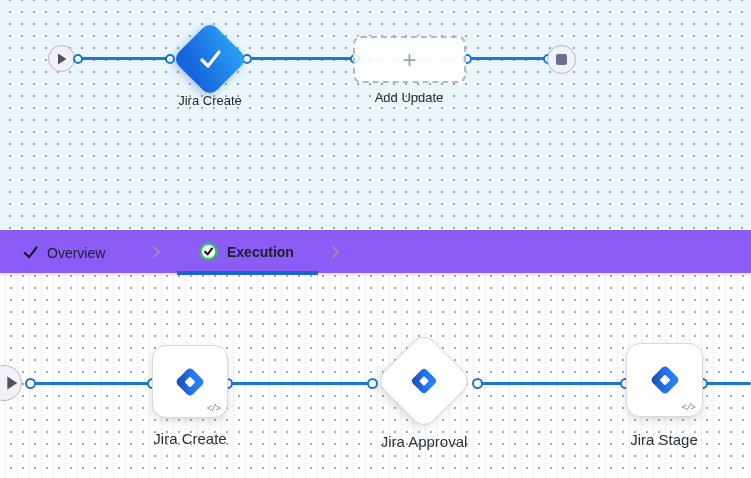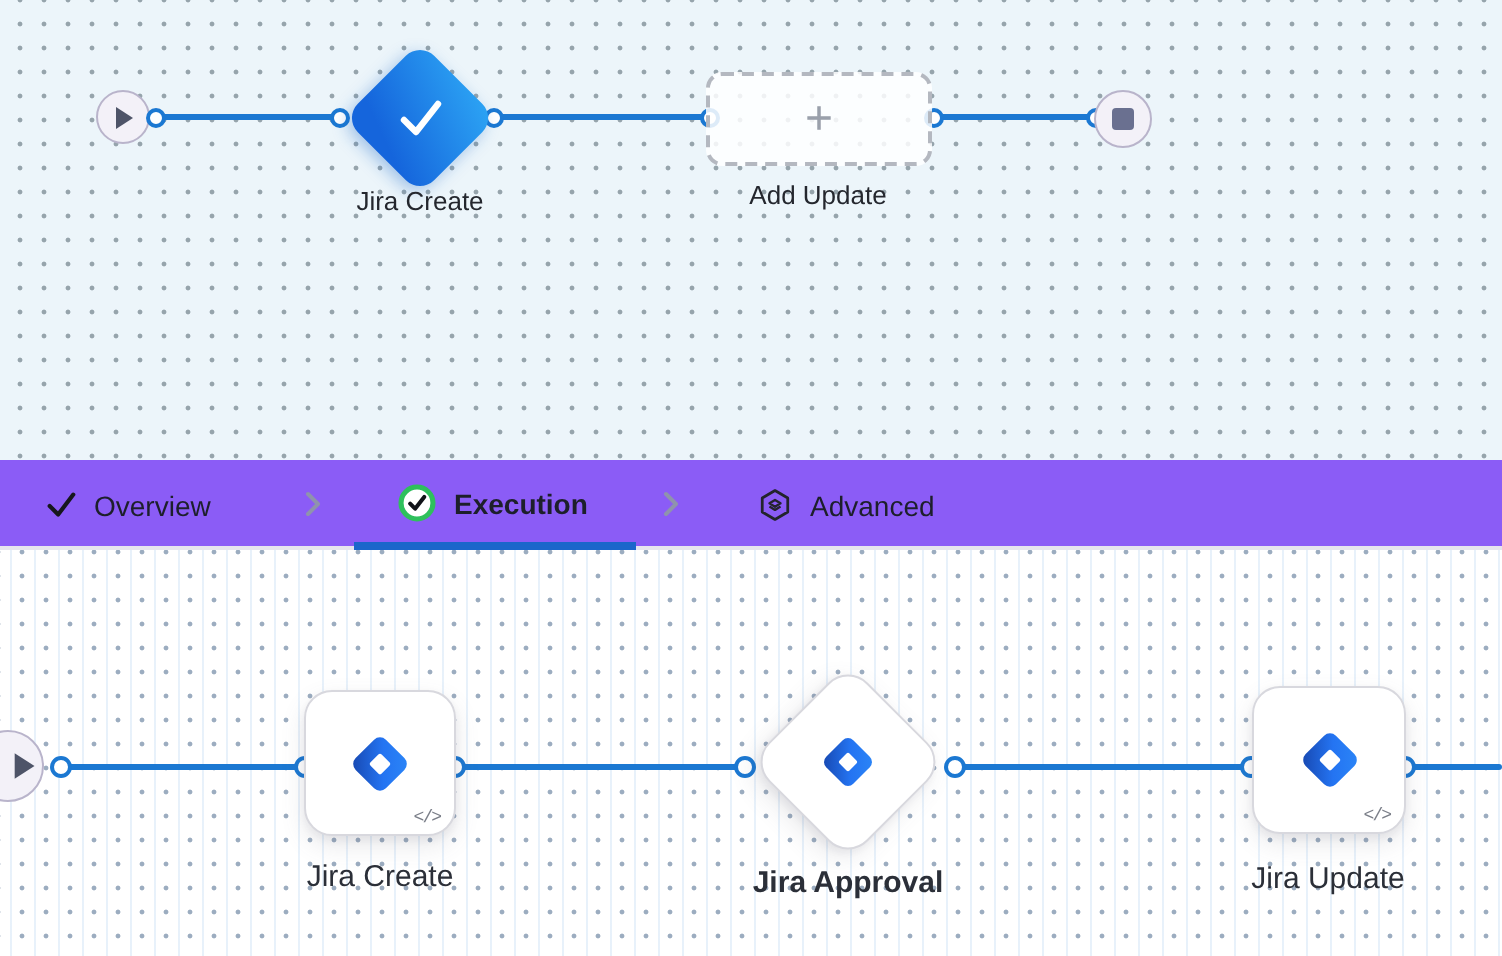--- a/index.html
+++ b/index.html
@@ -147,30 +147,20 @@
     </span>
     <span class="tab-text bold" style="margin-left:9px;">Execution</span>
   </div>
 
   <span class="abs" style="left:327px;top:14px;display:flex;">
     <svg width="16" height="16" viewBox="0 0 16 16">
       <path d="M6 3 L11 8 L6 13" fill="none" stroke="#8f93ad" stroke-width="2" stroke-linecap="round" stroke-linejoin="round"></path>
     </svg>
   </span>
 
-  <div class="abs" style="left:379px;top:14px;display:flex;">
-    <span style="display:flex;">
-      <svg width="17" height="17" viewBox="0 0 16 16">
-        <path d="M8 1.2 L14 4.7 V11.3 L8 14.8 L2 11.3 V4.7 Z" fill="none" stroke="#23242c" stroke-width="1.3" stroke-linejoin="round"></path>
-        <path d="M8 5.6 L10.6 7.2 L8 8.8 L5.4 7.2 Z" fill="none" stroke="#23242c" stroke-width="1.1" stroke-linejoin="round"></path>
-        <path d="M5.4 8.7 L8 10.3 L10.6 8.7" fill="none" stroke="#23242c" stroke-width="1.1" stroke-linejoin="round"></path>
-      </svg>
-    </span>
-    <span class="tab-text" style="margin-left:9px;">Advanced</span>
-  </div>
 
   <div class="tab-underline"></div>
 </div>
 
 <div class="canvas-bottom">
 
   <div class="edge" style="left:30px;top:106.5px;width:123px;"></div>
   <div class="edge" style="left:227px;top:106.5px;width:146px;"></div>
   <div class="edge" style="left:476px;top:106.5px;width:150px;"></div>
   <div class="edge" style="left:701px;top:106.5px;width:50px;"></div>
@@ -217,32 +207,32 @@
           <stop offset="0" stop-color="#1746ae"></stop>
               <stop offset="0.55" stop-color="#2474f2"></stop>
               <stop offset="1" stop-color="#2b86f7"></stop>
         </linearGradient>
           </defs>
         <rect x="7" y="7" width="18" height="18" rx="3.5" transform="rotate(45 16 16)" fill="url(#jg2)"></rect>
         <rect x="12.7" y="12.7" width="6.6" height="6.6" rx="1" transform="rotate(45 16 16)" fill="#fff"></rect>
       </svg>
     </span>
   </div>
-  <div class="node-label big" style="left:424px;top:158px;font-weight:bold;">Jira Approval</div>
+  <div class="node-label big" style="left:424px;top:158px;">Jira Approval</div>
 
   <div class="step-box" style="left:626px;top:68px;width:77px;height:74px;">
     <span style="display:flex;">
       <svg width="38" height="38" viewBox="0 0 32 32">
         <defs>
             <linearGradient id="jg3" x1="0" y1="1" x2="1" y2="0">
           <stop offset="0" stop-color="#1746ae"></stop>
               <stop offset="0.55" stop-color="#2474f2"></stop>
               <stop offset="1" stop-color="#2b86f7"></stop>
         </linearGradient>
           </defs>
         <rect x="7" y="7" width="18" height="18" rx="3.5" transform="rotate(45 16 16)" fill="url(#jg3)"></rect>
         <rect x="12.7" y="12.7" width="6.6" height="6.6" rx="1" transform="rotate(45 16 16)" fill="#fff"></rect>
       </svg>
     </span>
     <span class="code-badge">&lt;/&gt;</span>
   </div>
-  <div class="node-label big" style="left:664px;top:156px;">Jira Update</div>
+  <div class="node-label big" style="left:664px;top:156px;">Jira Stage</div>
 </div>
 
 </body></html>

